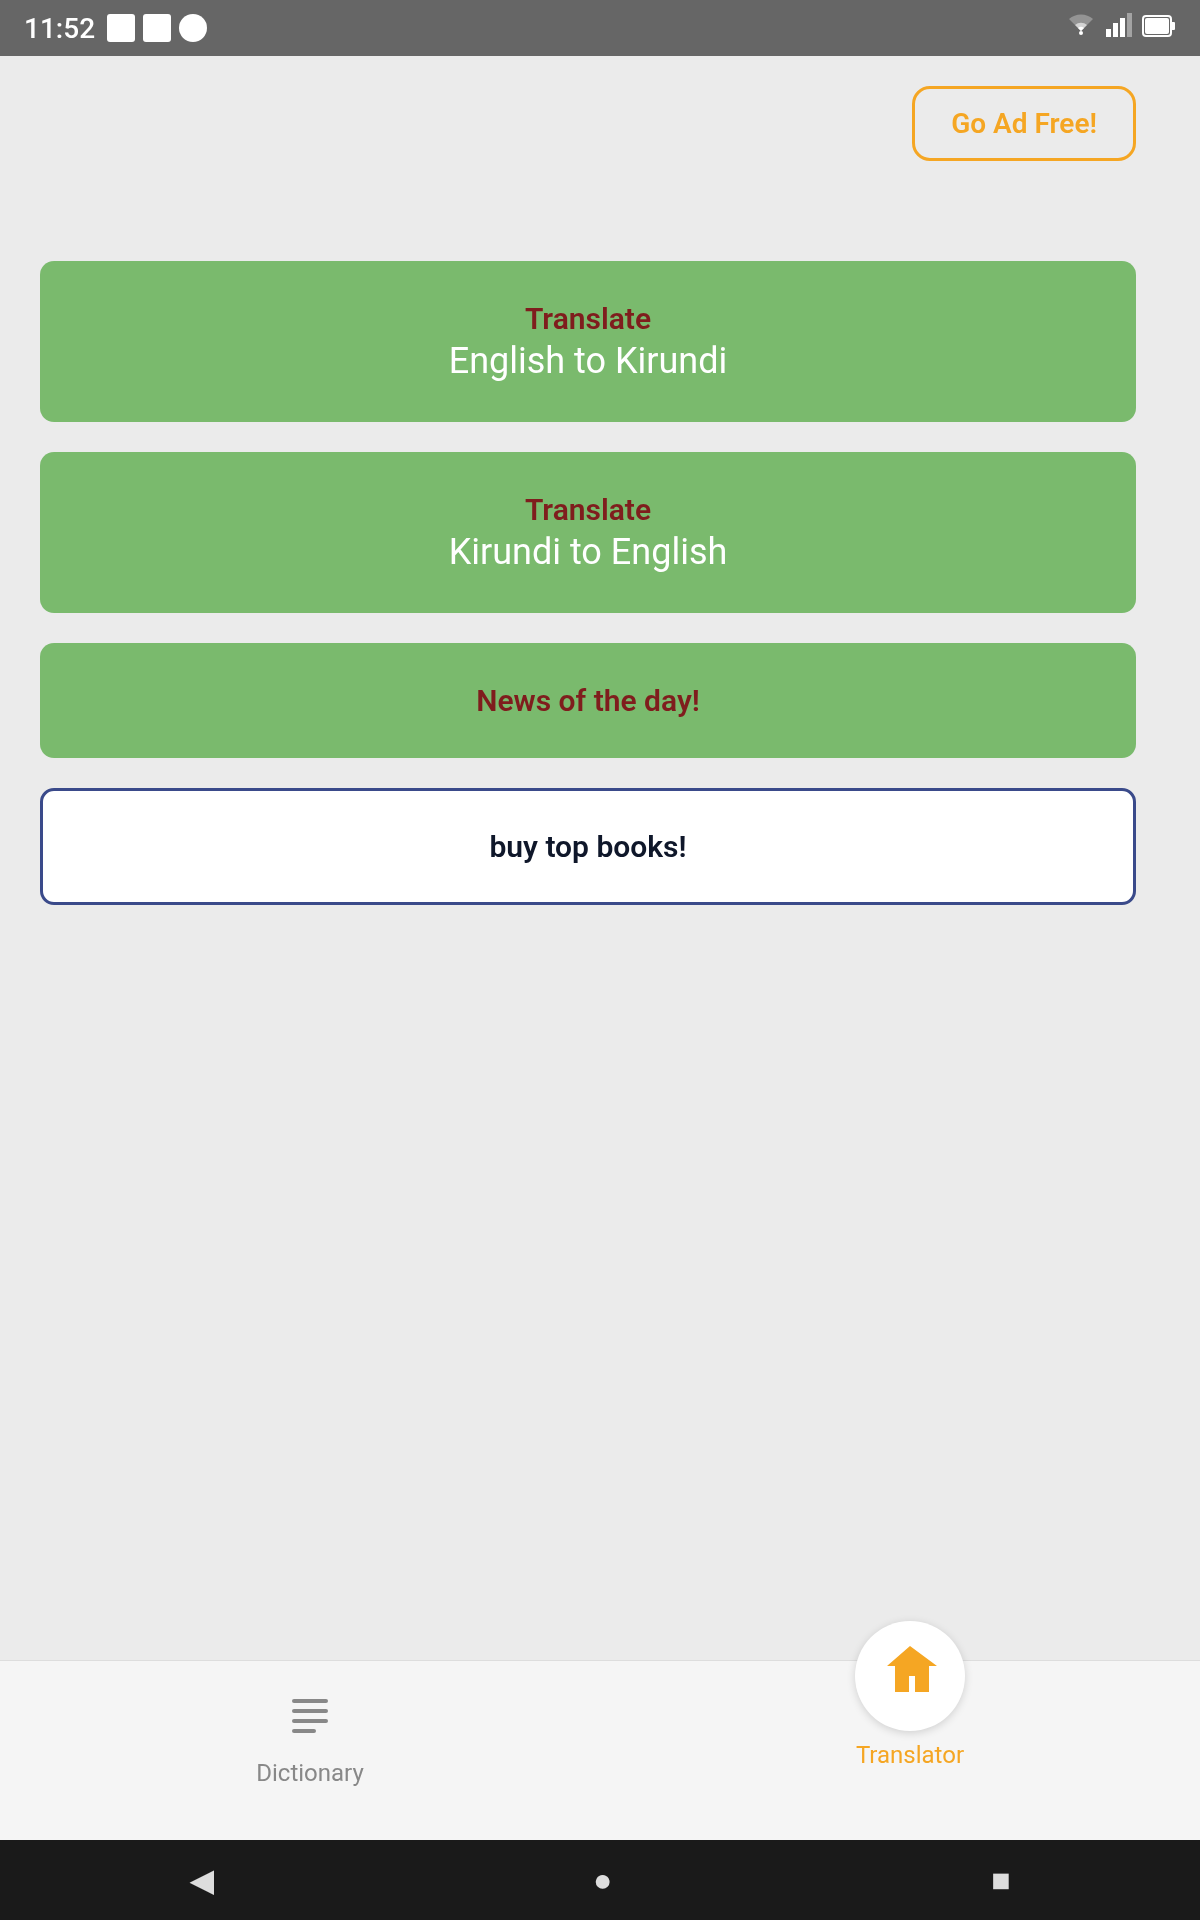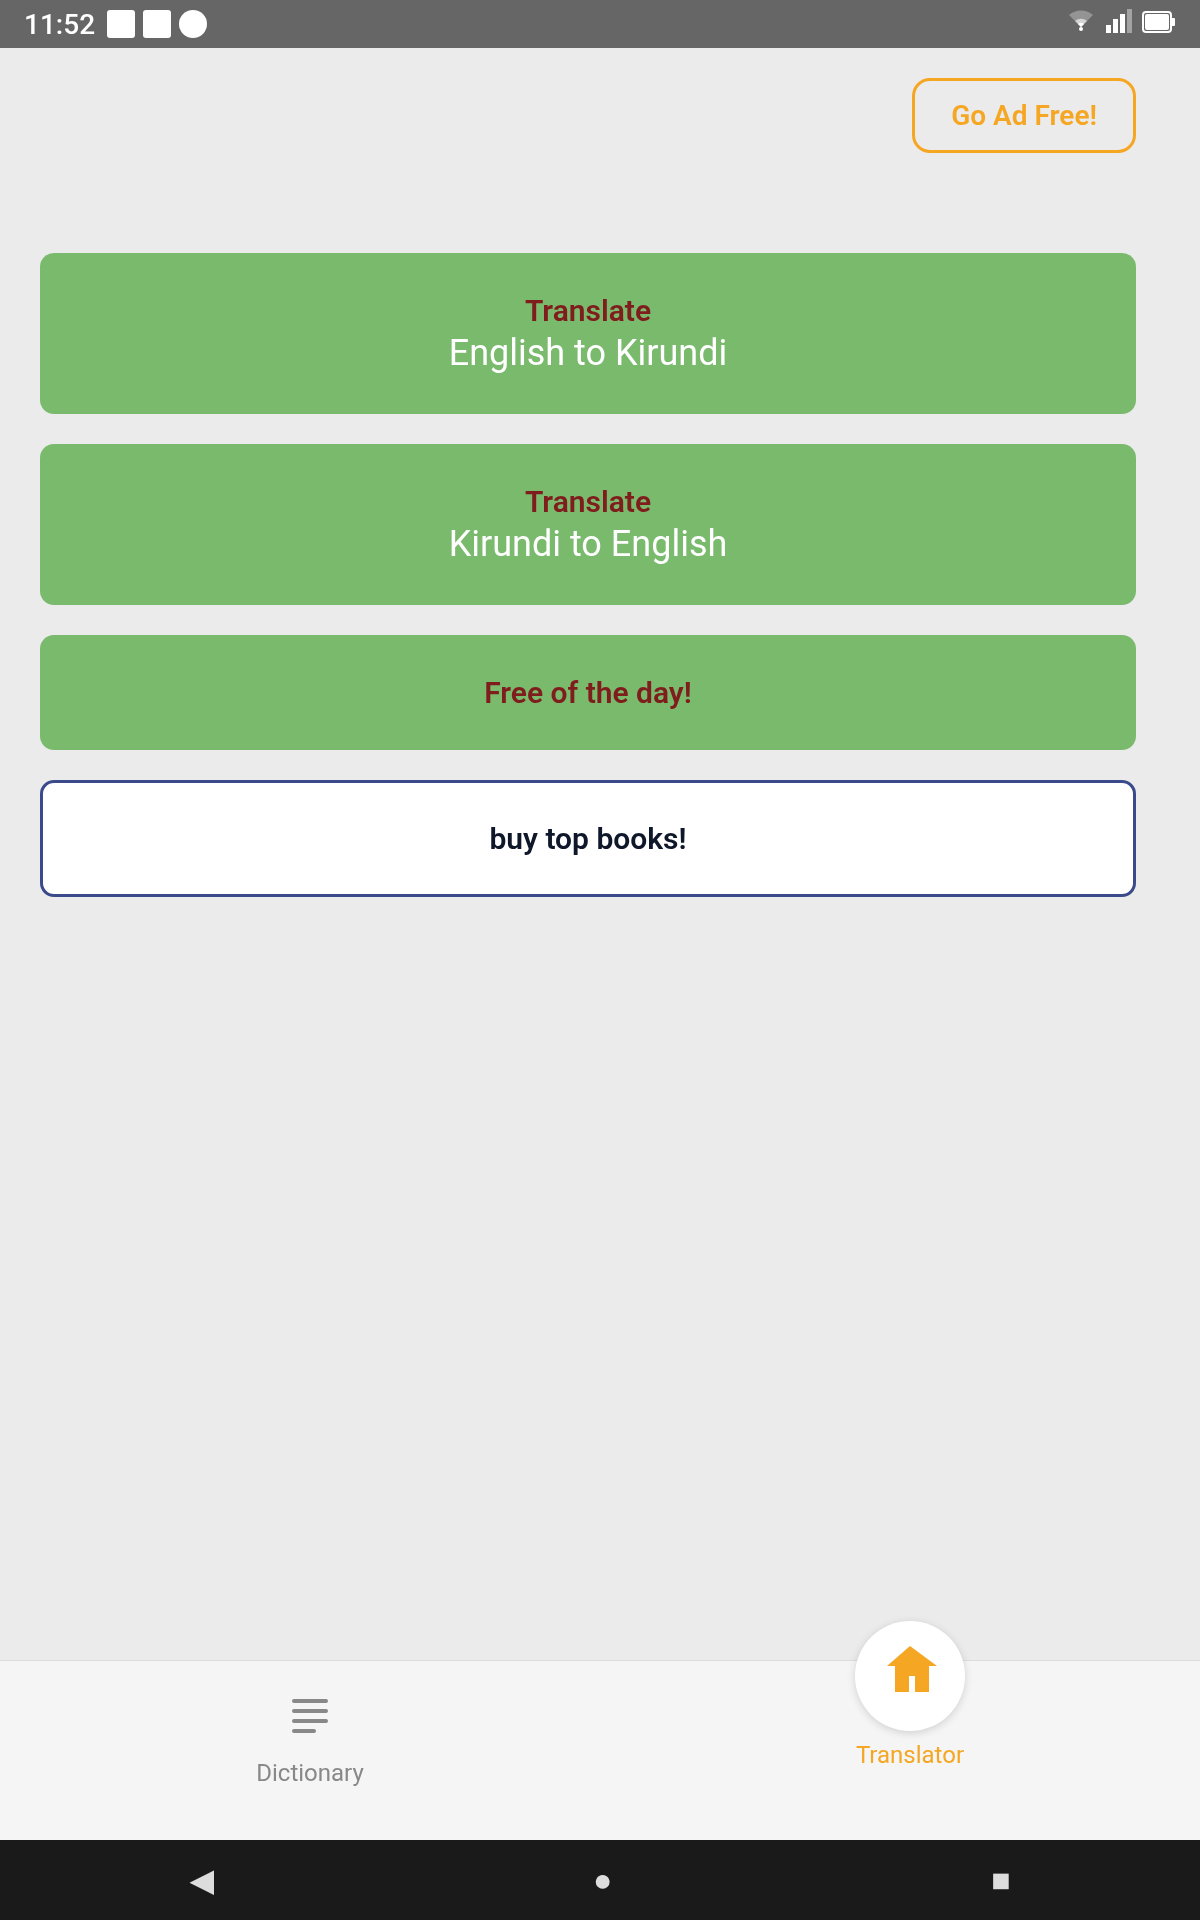--- a/index.html
+++ b/index.html
@@ -14,21 +14,21 @@
       height: 1920px;
       background-color: #ebebeb;
       display: flex;
       flex-direction: column;
       overflow: hidden;
     }
 
     
     .status-bar {
       background-color: #666666;
-      height: 48px;
+      height: 56px;
       display: flex;
       align-items: center;
       justify-content: space-between;
       padding: 0 24px;
       flex-shrink: 0;
     }
 
     .status-bar-left {
       display: flex;
       align-items: center;
@@ -286,21 +286,21 @@
       <span class="line1">Translate</span>
       <span class="line2">English to Kirundi</span>
     </button>
 
     <button class="green-button">
       <span class="line1">Translate</span>
       <span class="line2">Kirundi to English</span>
     </button>
 
     <button class="green-button">
-      <span class="line1">Free of the day!</span>
+      <span class="line1">News of the day!</span>
     </button>
 
     <button class="buy-books-button">
       <span>buy top books!</span>
     </button>
 
   </div>
 </div>
 
 <div class="bottom-nav">

